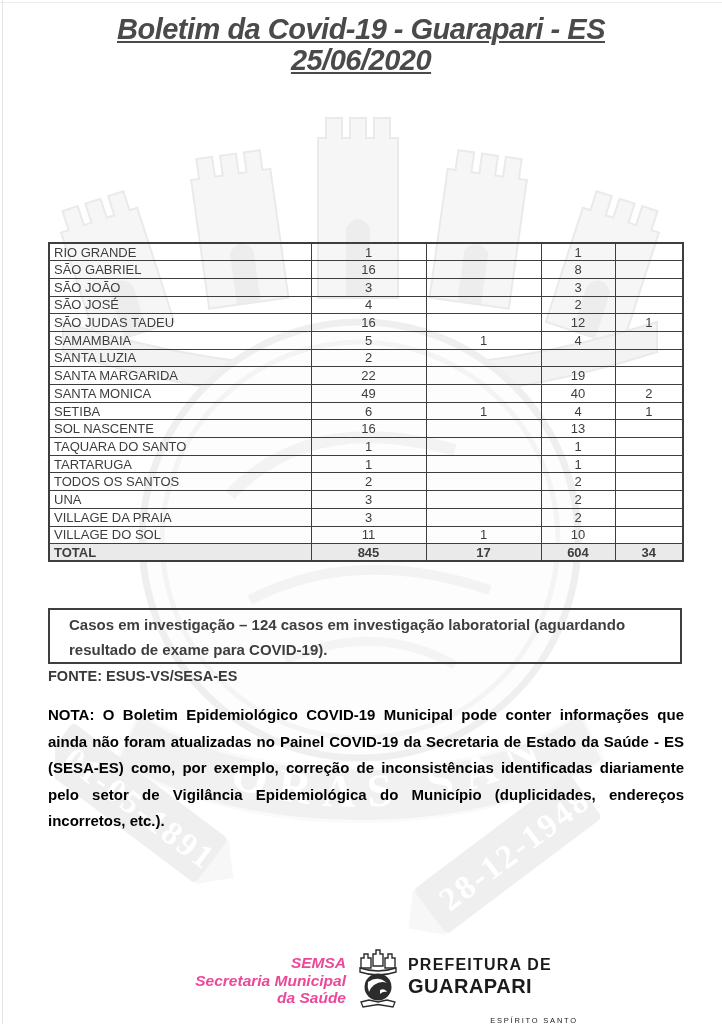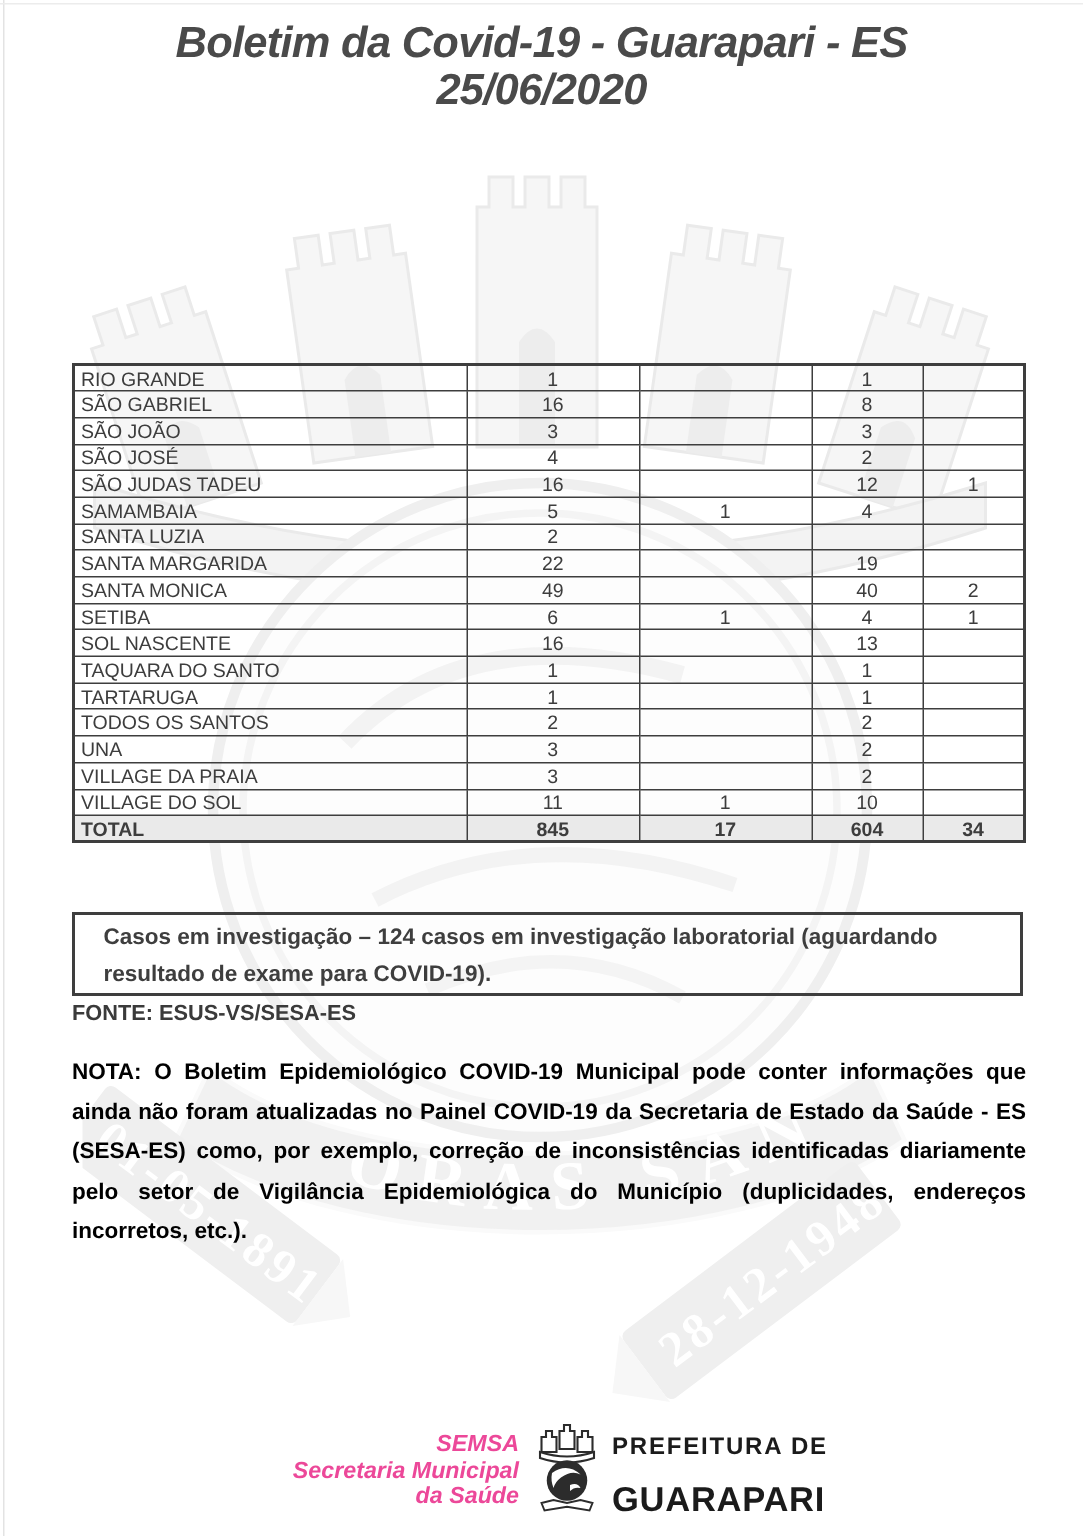--- a/index.html
+++ b/index.html
@@ -16,20 +16,21 @@
 
   .watermark { position:absolute; left:55px; top:100px; width:610px; height:860px; z-index:0; pointer-events:none; }
 
   .content { position:absolute; inset:0; z-index:1; }
 
   .title-block {
     position:absolute; top:14px; left:0; width:722px;
     text-align:center; font-weight:bold; font-style:italic;
     color:#4a4a4a; font-size:29px; line-height:31px;
     letter-spacing:-0.5px;
+    text-decoration:underline;
   }
 
   table.cases {
     position:absolute; left:48px; top:242px;
     width:634px; table-layout:fixed; border-collapse:collapse;
     border:2px solid #3e3e3e;
   }
   table.cases td {
     border:1.5px solid #3e3e3e;
     height:17.7px; font-size:13px; line-height:13px;
@@ -60,21 +61,21 @@
 
   .footer { position:absolute; left:0; top:944px; width:722px; height:72px; }
   .semsa {
     position:absolute; left:140px; top:10px; width:206px;
     text-align:right; font-weight:bold; font-style:italic;
     font-size:15.5px; line-height:17.5px; color:#ec4899;
   }
   .crest { position:absolute; left:356px; top:2px; width:44px; height:66px; }
   .pref { position:absolute; left:408px; top:12px; width:170px; color:#1b1b1b; }
   .pref .l1 { font-size:16px; font-weight:700; letter-spacing:1.2px; }
-  .pref .l2 { font-size:23px; font-weight:900; letter-spacing:0.5px; margin-top:12px; }
+  .pref .l2 { font-size:20px; font-weight:900; letter-spacing:0.5px; margin-top:1px; }
   .pref .l3 { font-size:7.5px; letter-spacing:1.8px; text-align:right; margin-top:18px; }
 </style>
 </head>
 <body>
 
 <div class="edge-left"></div>
 <div class="edge-top"></div>
 
 <svg class="watermark" viewBox="0 0 610 860" xmlns="http://www.w3.org/2000/svg" aria-hidden="true">
   <g fill="#f6f6f6" stroke="#eaeaea" stroke-width="2">

